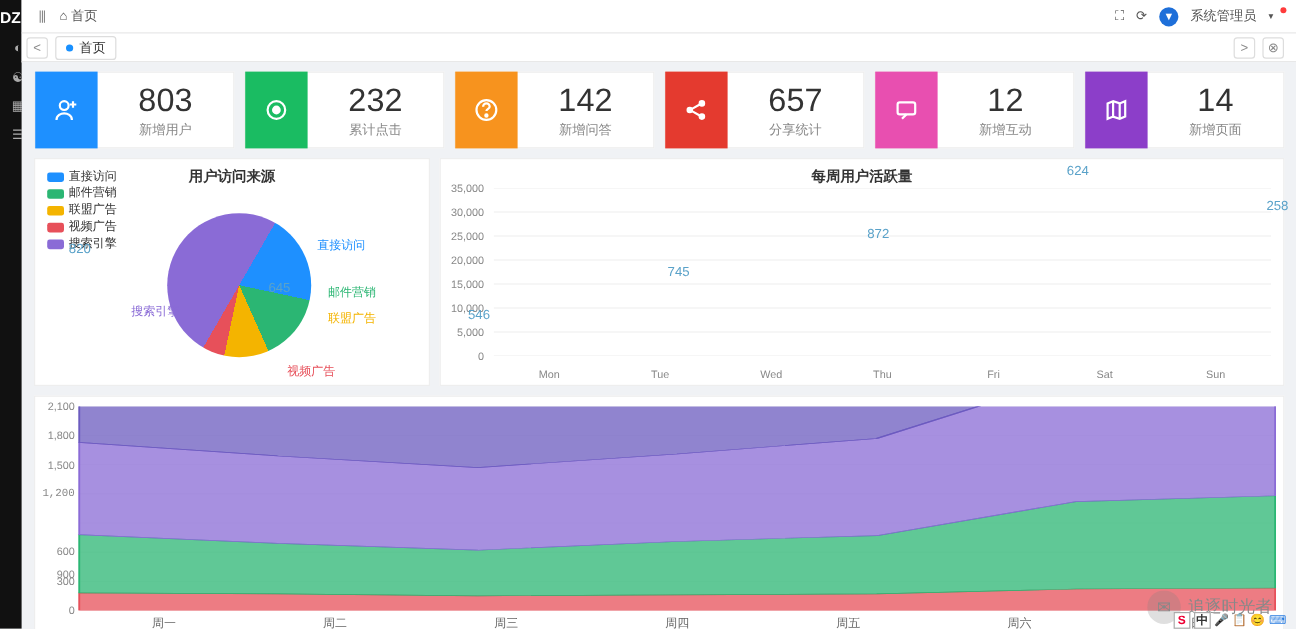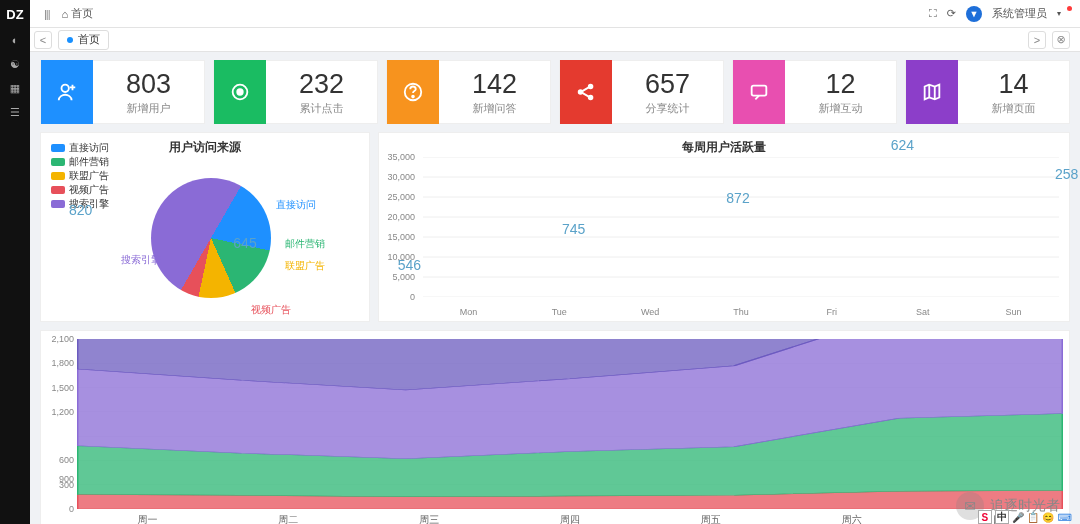--- a/index.html
+++ b/index.html
@@ -1,18 +1,18 @@
 <!DOCTYPE html>
 <html><head>
 <meta charset="utf-8">
 <style>
 *{box-sizing:border-box;margin:0;padding:0;}
 html,body{width:1080px;height:524px;overflow:hidden;font-family:"Microsoft YaHei",Arial,sans-serif;background:#f0f2f5;color:#333;font-size:12px;}
 .page{display:flex;height:100%;}
-.left-rail{width:30px;background:#111;color:#eee;display:flex;flex-direction:column;align-items:center;}
+.left-rail{width:18px;background:#111;color:#eee;display:flex;flex-direction:column;}
 .rail-logo{font-weight:bold;color:#fff;font-size:13px;height:28px;display:flex;align-items:center;}
 .rail-icon{width:30px;height:24px;display:flex;align-items:center;justify-content:center;color:#aaa;font-size:11px;}
 .main{flex:1;display:flex;flex-direction:column;height:100%;}
 .topbar{height:28px;background:#fff;border-bottom:1px solid #e3e3e3;display:flex;align-items:center;padding:0 8px;font-size:11px;color:#555;}
 .topbar .ham{padding:0 6px;color:#888;letter-spacing:-1px;}
 .topbar .home{padding-left:6px;display:flex;align-items:center;gap:3px;}
 .topbar-right{margin-left:auto;display:flex;align-items:center;gap:10px;}
 .avatar{width:16px;height:16px;border-radius:50%;background:#1e6fd9;color:#fff;display:flex;align-items:center;justify-content:center;font-size:9px;font-weight:bold;}
 .dot-red{width:5px;height:5px;border-radius:50%;background:#ff3b3b;margin-left:-4px;margin-top:-10px;}
 .tabbar{height:24px;background:#fff;border-bottom:1px solid #e3e3e3;display:flex;align-items:center;padding:0 4px;font-size:11px;}
@@ -44,21 +44,21 @@
 .bar-x div{flex:1;text-align:center;font-size:9px;color:#888;}
 .bars{position:absolute;left:0;right:0;bottom:0;top:0;display:flex;align-items:flex-end;gap:0;}
 .bars .slot{flex:1;display:flex;justify-content:center;}
 .bars .b{width:60%;background:#1e90ff;}
 .area-panel{background:#fff;border:1px solid #eee;margin-top:8px;height:200px;position:relative;}
 .area-y{position:absolute;left:0;top:8px;bottom:20px;width:36px;}
 .area-y div{position:absolute;right:3px;font-size:9px;color:#888;transform:translateY(-50%);}
 .area-x{position:absolute;left:36px;right:6px;bottom:2px;display:flex;}
 .area-x div{flex:1;text-align:center;font-size:10px;color:#666;}
 .area-svg{position:absolute;left:36px;right:6px;top:8px;bottom:20px;}
-.datalbl{position:absolute;font-size:14px;color:#5aa2c9;}
+.datalbl{position:absolute;font-size:11px;color:#5aa2c9;}
 .wm{position:absolute;right:20px;bottom:4px;display:flex;align-items:center;gap:6px;color:#888;font-size:14px;}
 .wm .wmc{width:28px;height:28px;border-radius:50%;background:rgba(128,128,128,.25);display:flex;align-items:center;justify-content:center;}
 .ime-bar{position:absolute;right:8px;bottom:0;display:flex;align-items:center;gap:3px;font-size:10px;}
 .ime-sq{width:14px;height:14px;border:1px solid #aaa;background:#fff;display:flex;align-items:center;justify-content:center;color:#e03;font-weight:bold;}
 .hgrid line{stroke:#eee;stroke-width:1;}
 </style>
 </head>
 <body>
 
 <div class="page">
@@ -266,21 +266,21 @@
               <div>Sun</div>
             </div>
         </div>
       </div>
 
       <div class="area-panel">
         <div class="area-y" id="area-y">
             <div style="top: 0%;">2,100</div>
             <div style="top: 14.2857%;">1,800</div>
             <div style="top: 28.5714%; margin-left: 41px;">1,500</div>
-            <div style="top: 42.8571%;">1,200</div>
+            <div style="top: 42.8571%; font-family: Liberation Mono, monospace;">1,200</div>
             <div style="top: 57.1429%; margin-top: 43px;">900</div>
             <div style="top: 71.4286%;">600</div>
             <div style="top: 85.7143%;">300</div>
             <div style="top: 100%;">0</div>
           </div>
         <div class="area-svg">
           <svg id="area-svg" width="100%" height="100%" viewBox="0 0 100 100" preserveAspectRatio="none">
               <line x1="0" y1="0" x2="100" y2="0" stroke="#eee" stroke-width="0.3"></line>
               <line x1="0" y1="14.285714285714285" x2="100" y2="14.285714285714285" stroke="#eee" stroke-width="0.3"></line>
               <line x1="0" y1="28.57142857142857" x2="100" y2="28.57142857142857" stroke="#eee" stroke-width="0.3"></line>

